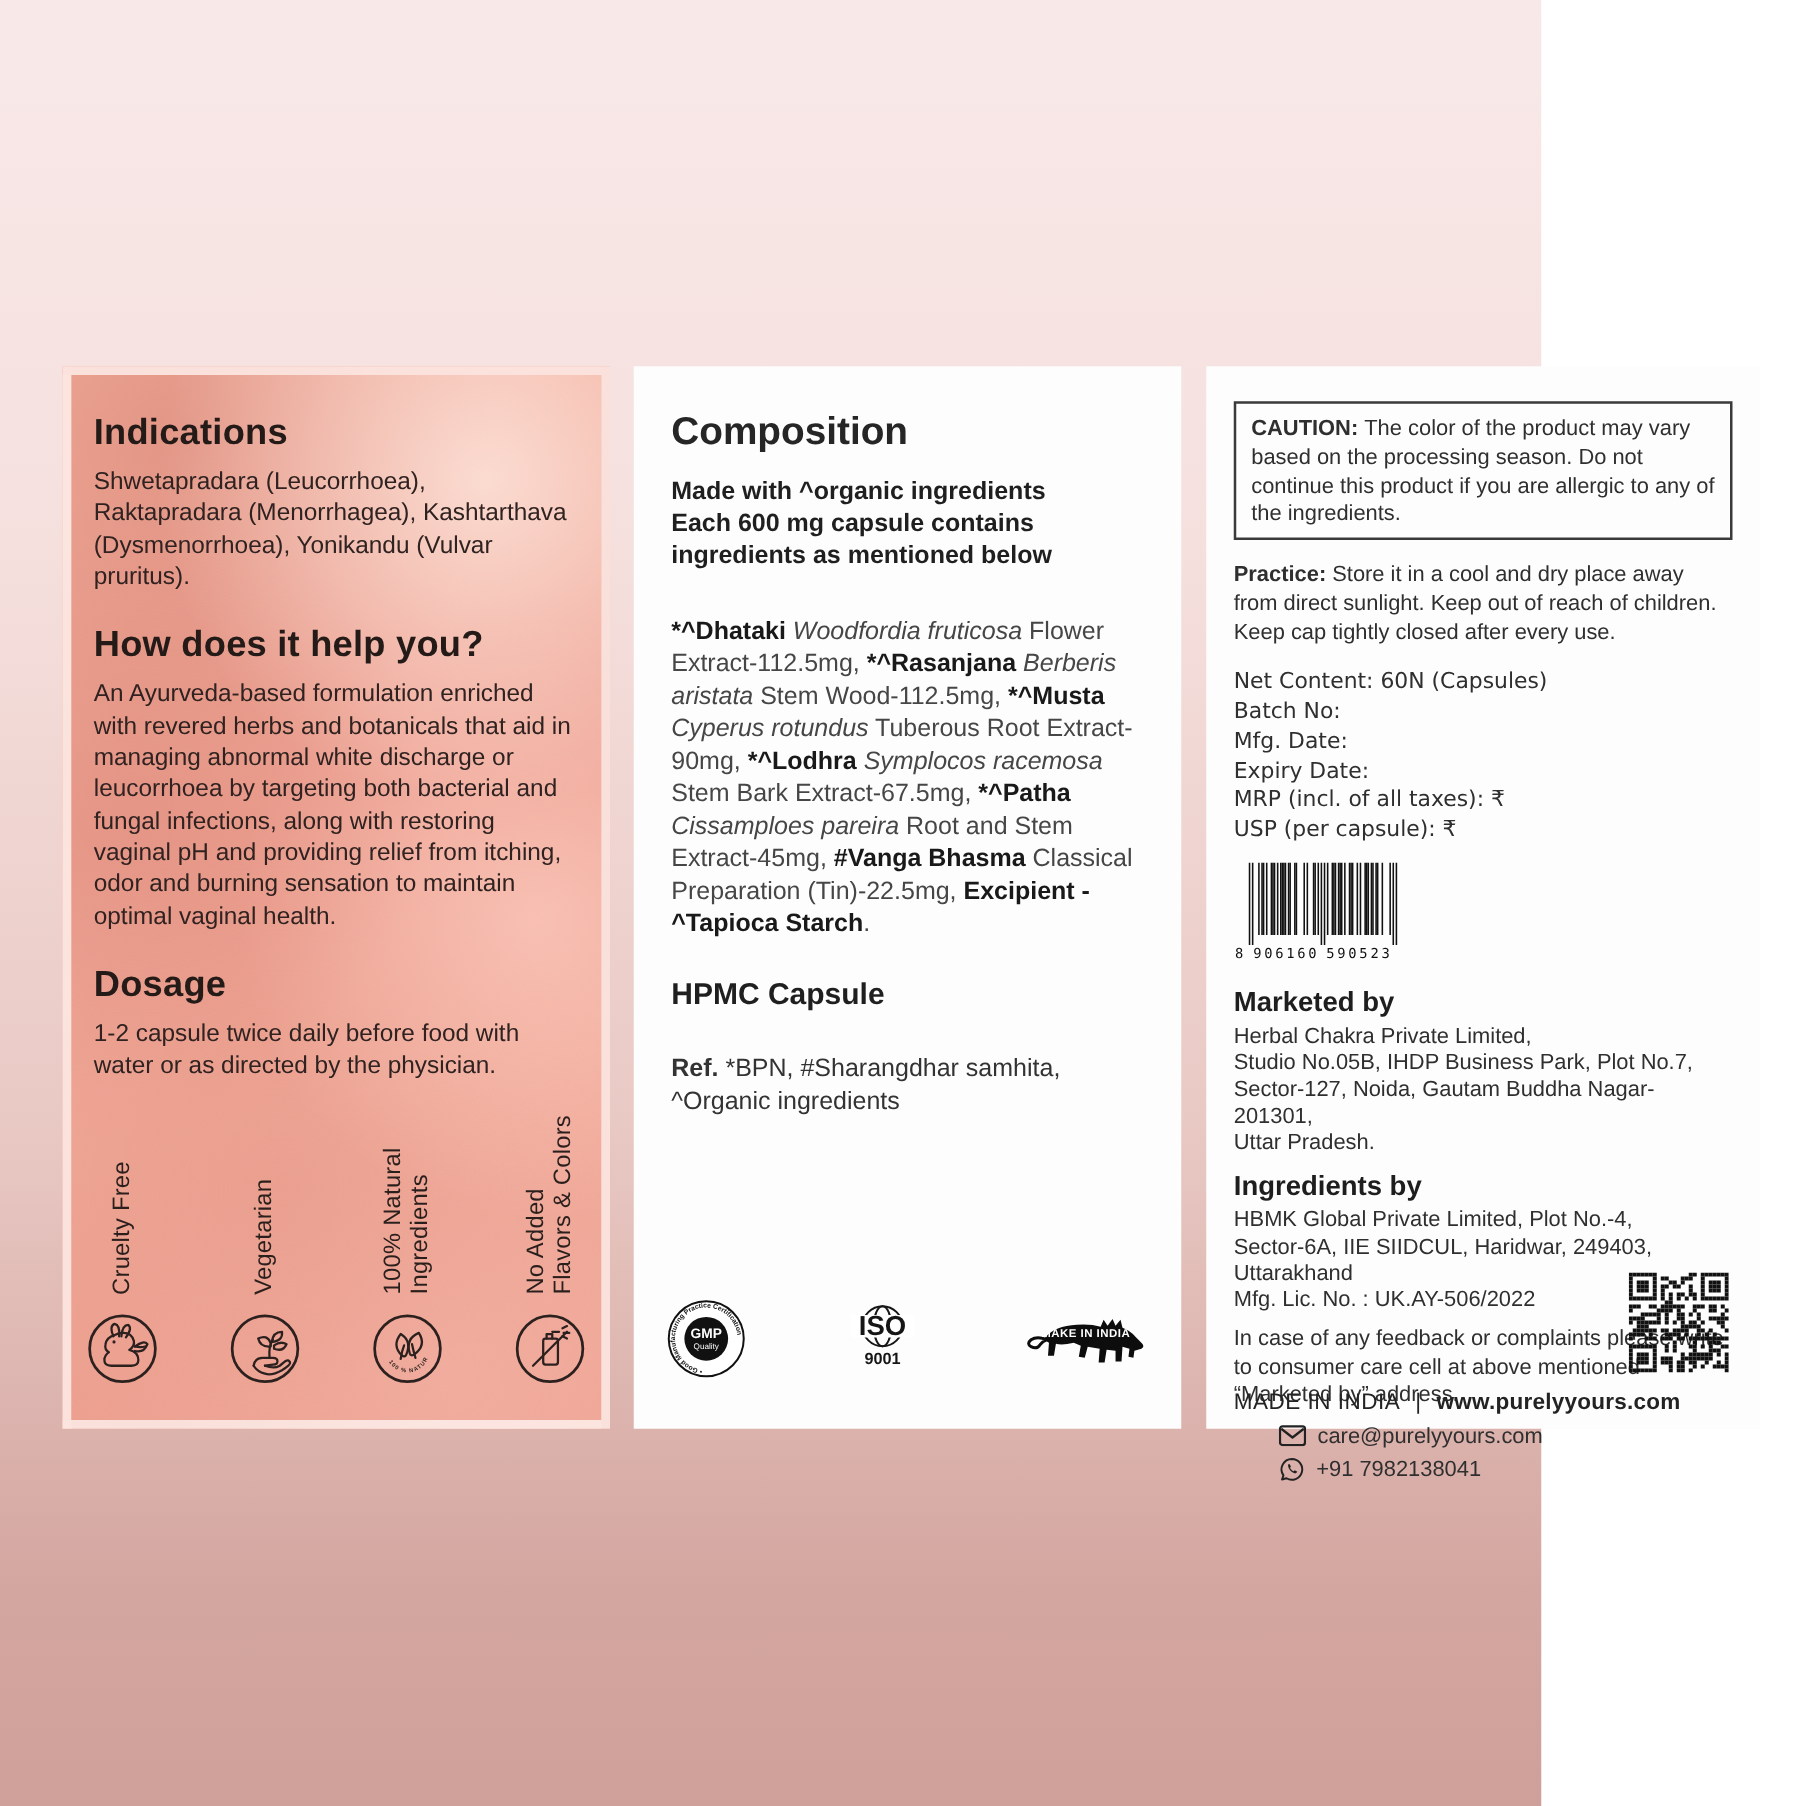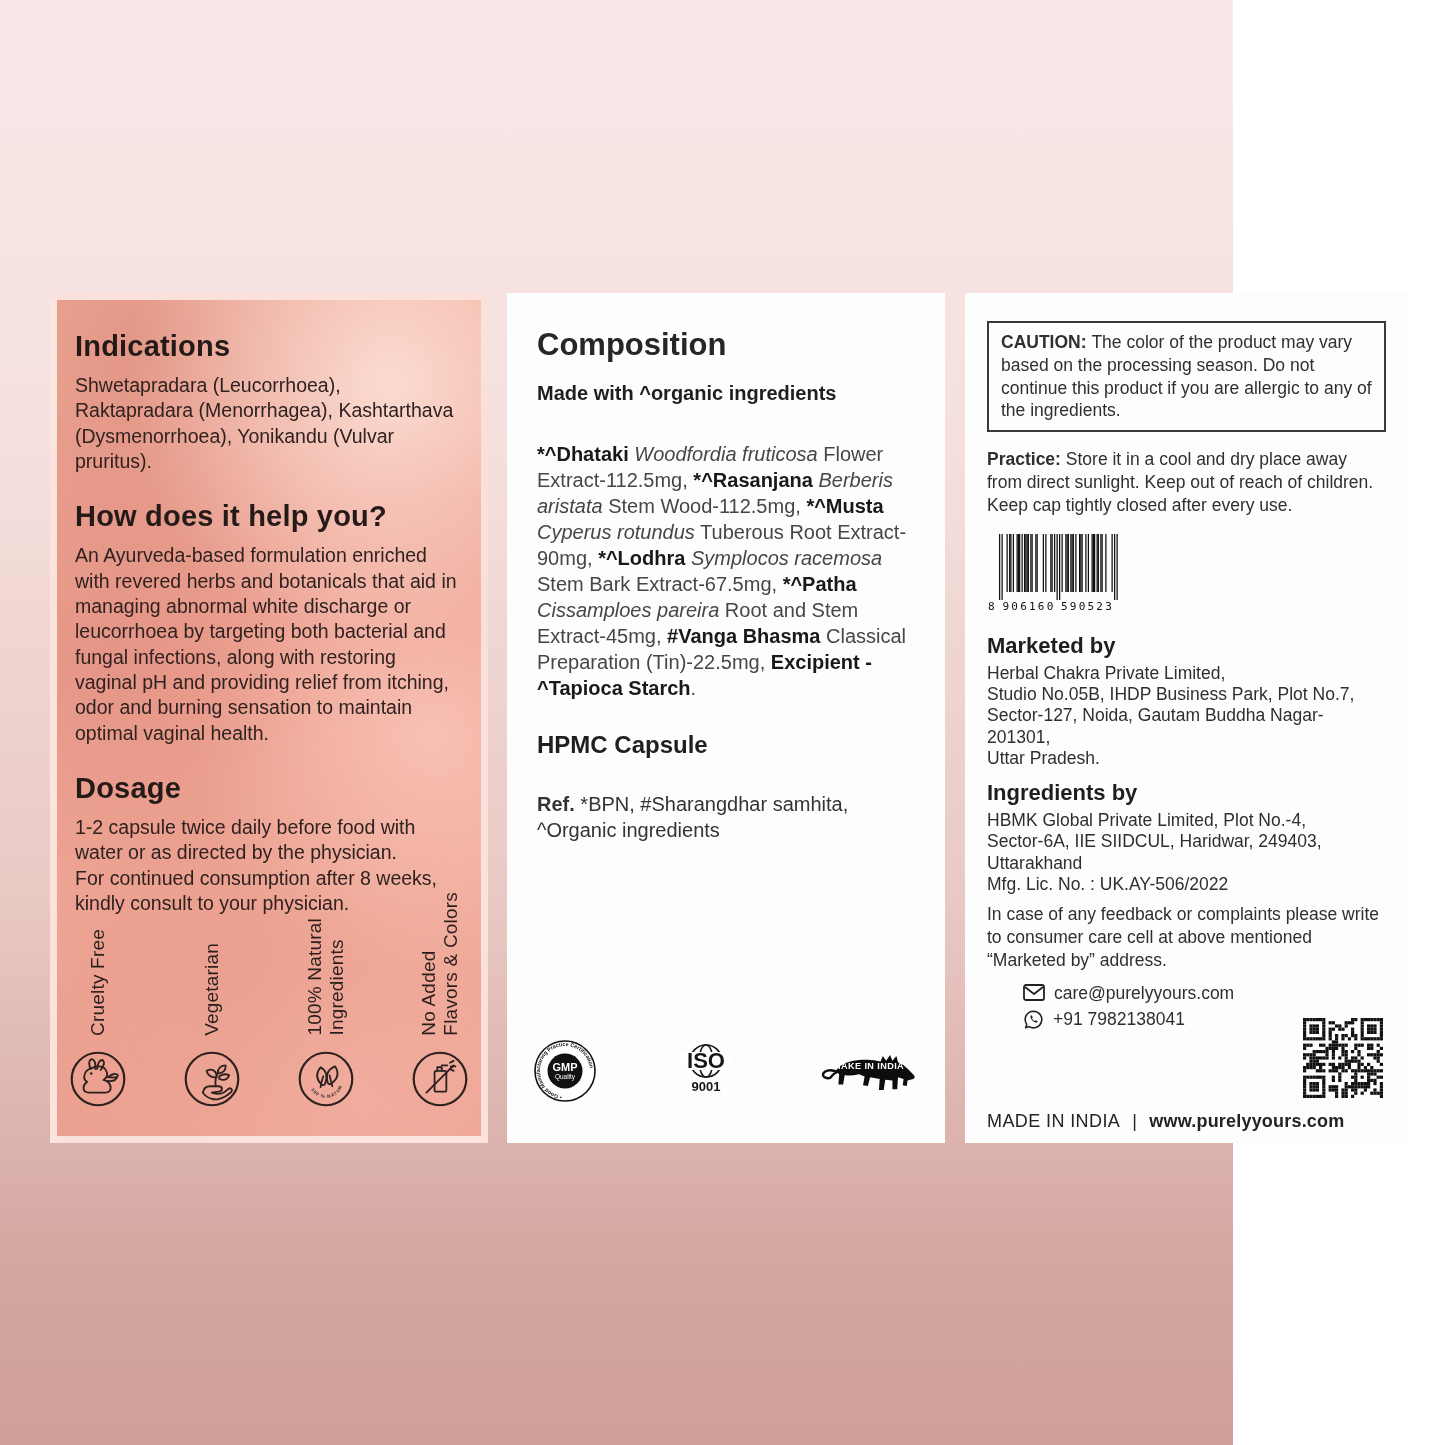--- a/index.html
+++ b/index.html
@@ -64,21 +64,20 @@
 
 <div class="page">
 
   <section class="panel panel-left">
     <h2>Indications</h2>
     <p>Shwetapradara (Leucorrhoea), Raktapradara (Menorrhagea), Kashtarthava (Dysmenorrhoea), Yonikandu (Vulvar pruritus).</p>
     <h2>How does it help you?</h2>
     <p>An Ayurveda-based formulation enriched with revered herbs and botanicals that aid in managing abnormal white discharge or leucorrhoea by targeting both bacterial and fungal infections, along with restoring vaginal pH and providing relief from itching, odor and burning sensation to maintain optimal vaginal health.</p>
     <h2>Dosage</h2>
     <p style="margin-bottom:0;">1-2 capsule twice daily before food with water or as directed by the physician.</p>
-    <p>For continued consumption after 8 weeks, kindly consult to your physician.</p>
 
     <div class="features">
       <div class="feature">
         <div class="vlabel">
           <span>Cruelty Free</span>
             <span></span>
         </div>
         <svg class="cicon" viewBox="0 0 64 64">
           <circle cx="32" cy="32" r="29" fill="none" stroke="#2c211f" stroke-width="2.4"></circle>
           <g fill="none" stroke="#2c211f" stroke-width="2" stroke-linecap="round" stroke-linejoin="round">
@@ -143,20 +142,21 @@
           </g>
         </svg>
       </div>
     </div>
   </section>
 
   <section class="panel panel-mid">
     <h2>Composition</h2>
     <p class="intro">
       <span>Made with ^organic ingredients</span><br>
+      <span>Each 600 mg capsule contains ingredients as mentioned below</span>
     </p>
     <p class="comp"><span data-b="">*^Dhataki </span><span data-i="">Woodfordia fruticosa</span><span> Flower Extract-112.5mg, </span><span data-b="">*^Rasanjana </span><span data-i="">Berberis aristata</span><span> Stem Wood-112.5mg, </span><span data-b="">*^Musta </span><span data-i="">Cyperus rotundus</span><span> Tuberous Root Extract-90mg, </span><span data-b="">*^Lodhra </span><span data-i="">Symplocos racemosa</span><span> Stem Bark Extract-67.5mg, </span><span data-b="">*^Patha </span><span data-i="">Cissamploes pareira</span><span> Root and Stem Extract-45mg, </span><span data-b="">#Vanga Bhasma</span><span> Classical Preparation (Tin)-22.5mg, </span><span data-b="">Excipient - ^Tapioca Starch</span><span>.</span></p>
     <p class="hpmc">HPMC Capsule</p>
     <p class="refline"><span data-b="">Ref. </span><span>*BPN, #Sharangdhar samhita, ^Organic ingredients</span></p>
 
     <div class="badges">
       <svg width="64" height="64" viewBox="0 0 64 64">
         <circle cx="32" cy="32" r="30" fill="#fff" stroke="#111" stroke-width="1.6"></circle>
         <path id="gmpArc" d="M32 57 a25 25 0 1 1 0.01 0" fill="none"></path>
         <text font-size="5.4" fill="#111" font-weight="600">
@@ -185,20 +185,28 @@
         </g>
         <text x="67" y="37" text-anchor="middle" font-size="11.5" font-weight="800" fill="#fff" letter-spacing=".5" font-family="Liberation Sans,sans-serif">MAKE IN INDIA</text>
       </svg>
     </div>
   </section>
 
   <section class="panel panel-right">
     <div class="caution"><span data-b="">CAUTION: </span><span>The color of the product may vary based on the processing season. Do not continue this product if you are allergic to any of the ingredients.</span></div>
     <p class="storage"><span data-b="">Practice:  </span><span>Store it in a cool and dry place away from direct sunlight. Keep out of reach of children. Keep cap tightly closed after every use.</span></p>
 
+    <div class="details rupee">
+      <div>Net Content: 60N (Capsules)</div>
+      <div>Batch No:</div>
+      <div>Mfg. Date:</div>
+      <div>Expiry Date:</div>
+      <div>MRP (incl. of all taxes): ₹</div>
+      <div>USP (per capsule): ₹</div>
+    </div>
 
     <div class="barcode">
       <svg id="barcode-svg" width="134" height="82" viewBox="-12 0 134 82">
           <rect x="0" y="0" width="1.25" height="66" fill="#111"></rect>
           <rect x="2.5" y="0" width="1.25" height="66" fill="#111"></rect>
           <rect x="7.5" y="0" width="1.25" height="58" fill="#111"></rect>
           <rect x="10" y="0" width="1.25" height="58" fill="#111"></rect>
           <rect x="11.25" y="0" width="1.25" height="58" fill="#111"></rect>
           <rect x="13.75" y="0" width="1.25" height="58" fill="#111"></rect>
           <rect x="17.5" y="0" width="1.25" height="58" fill="#111"></rect>

